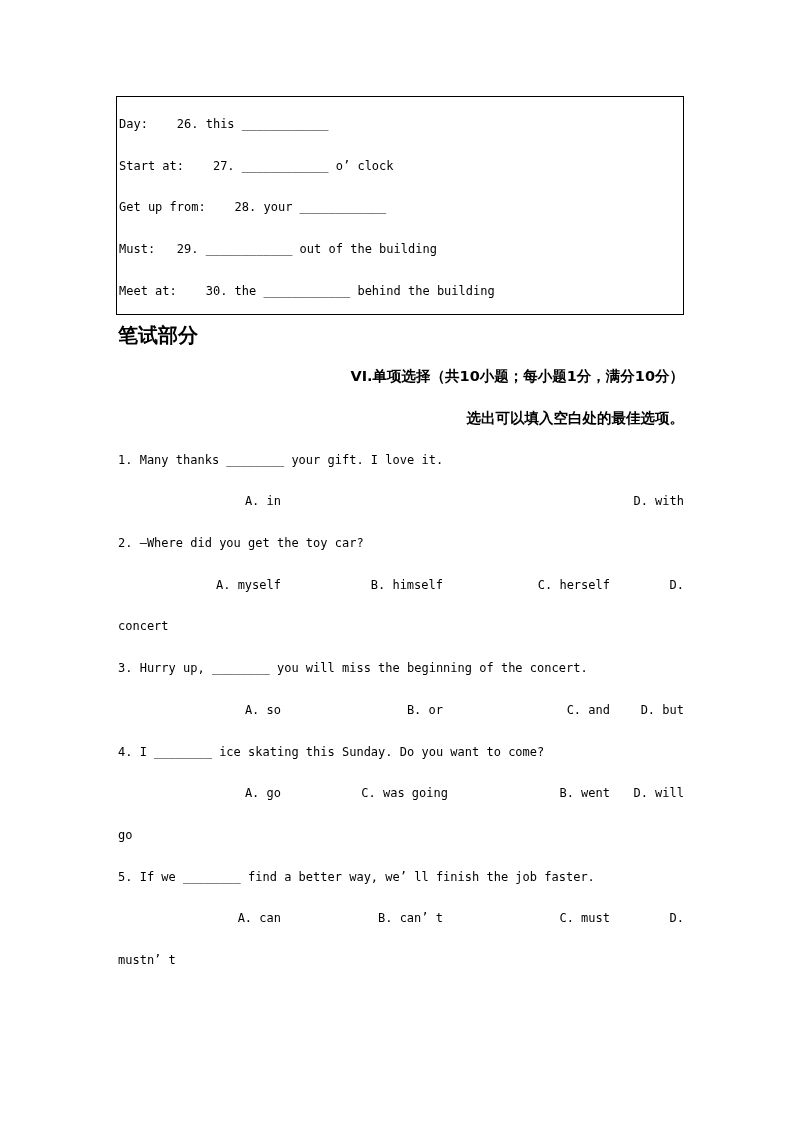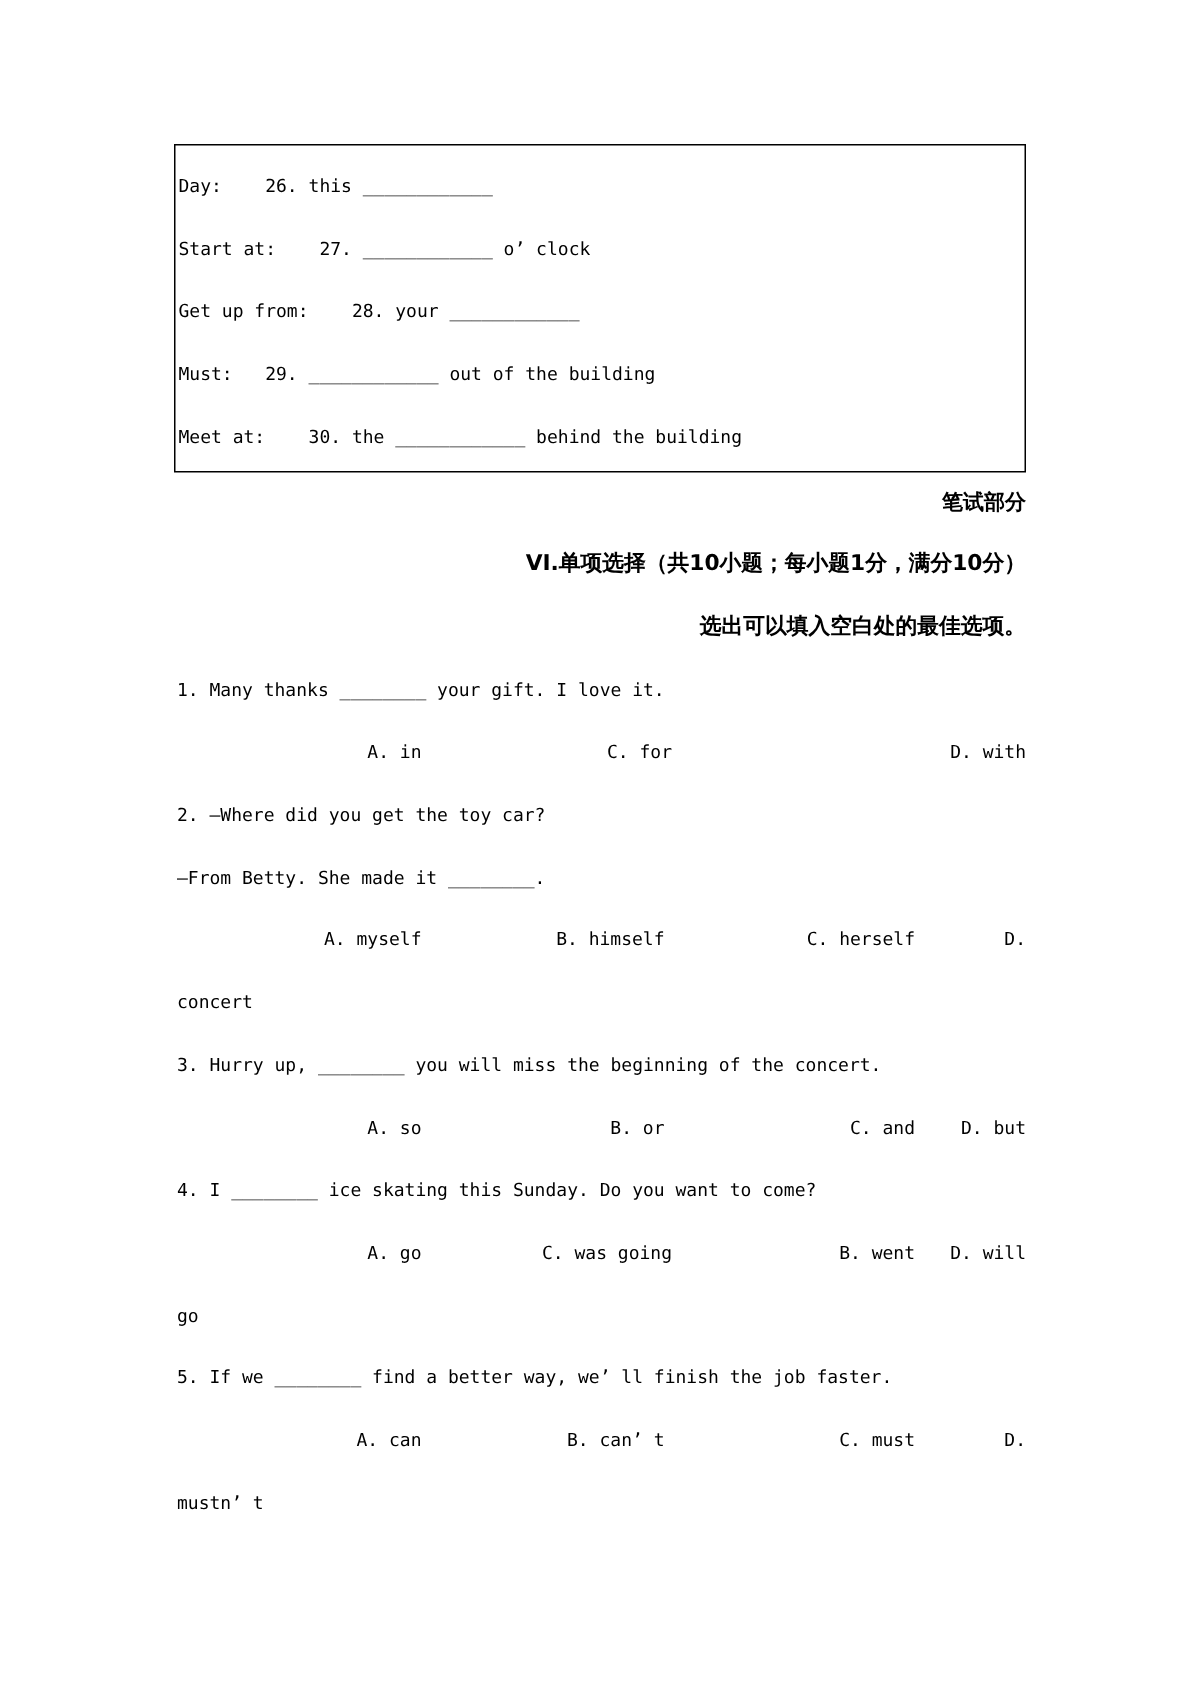--- a/index.html
+++ b/index.html
@@ -29,22 +29,22 @@
     box-sizing: border-box;
     padding: 7px 0 1px 0;
     width: 100%;
   }
   .cn {
     font-family: "DejaVu Sans", "Liberation Sans", sans-serif;
     font-weight: bold;
     white-space: normal;
   }
   .section-title {
-    text-align: right;
-    font-size: 14px;
+    text-align: left;
+    font-size: 20px;
   }
   .heading { font-size: 14.5px; text-align: right; }
   .options { display: flex; }
   .opt { display: inline-block; white-space: pre; text-align: right; }
   .col-a { width: 163px; }
   .col-b { width: 162px; }
   .col-c { width: 167px; }
   .col-d { flex: 1; }
 </style>
 </head>
@@ -61,26 +61,24 @@
       <div class="line">Meet at:    30. the ____________ behind the building</div>
     </div>
 
     <div class="line cn section-title">笔试部分</div>
     <div class="line cn heading">VI.单项选择（共10小题；每小题1分，满分10分）</div>
     <div class="line cn heading">选出可以填入空白处的最佳选项。</div>
 
     <div class="line">1. Many thanks ________ your gift. I love it.</div>
     <div class="line options">
       <span class="opt col-a">A. in</span>
-      <span class="opt col-c">C. for</span>
       <span class="opt col-d">D. with</span>
     </div>
 
     <div class="line">2. —Where did you get the toy car?</div>
-    <div class="line">—From Betty. She made it ________.</div>
     <div class="line options">
       <span class="opt col-a">A. myself</span>
       <span class="opt col-b">B. himself</span>
       <span class="opt col-c">C. herself</span>
       <span class="opt col-d">D.</span>
     </div>
     <div class="line">concert</div>
 
     <div class="line">3. Hurry up, ________ you will miss the beginning of the concert.</div>
     <div class="line options">

